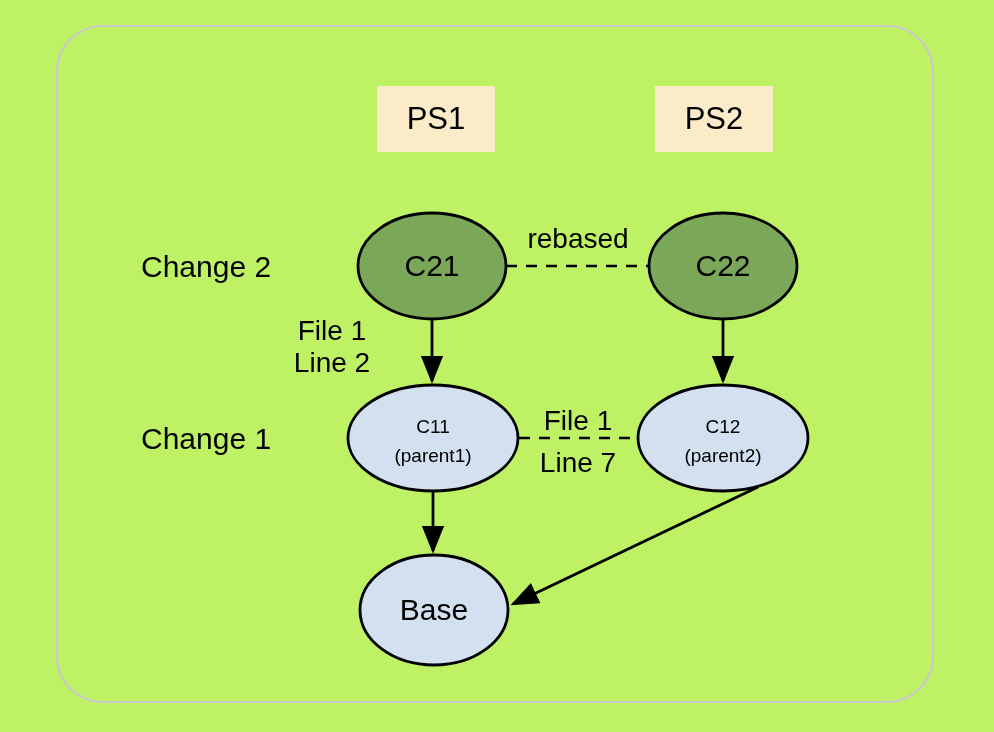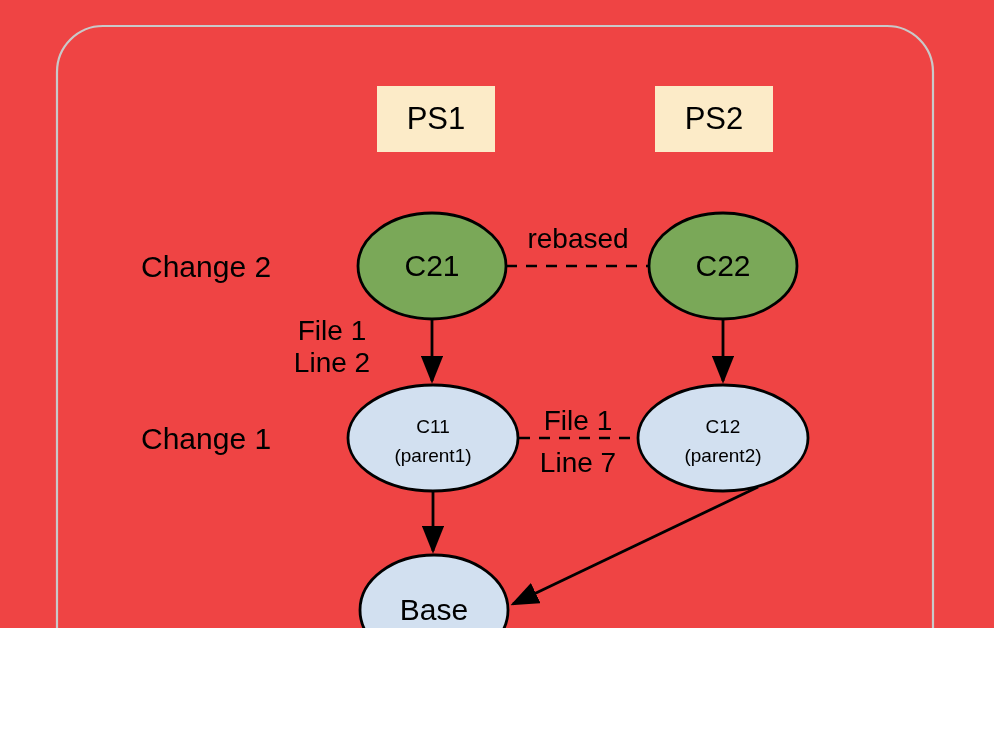--- a/index.html
+++ b/index.html
@@ -6,22 +6,22 @@
     margin: 0;
     padding: 0;
     background: #ffffff;
   }
   body {
     font-family: "Liberation Sans", sans-serif;
   }
   #canvas {
     position: relative;
     width: 994px;
-    height: 628px;
-    background: #ef4444;
+    height: 732px;
+    background: #bef264;
     overflow: hidden;
     text-decoration: underline;
   }
   #diagram-svg {
     position: absolute;
     left: 0;
     top: 0;
     width: 994px;
     height: 732px;
   }

